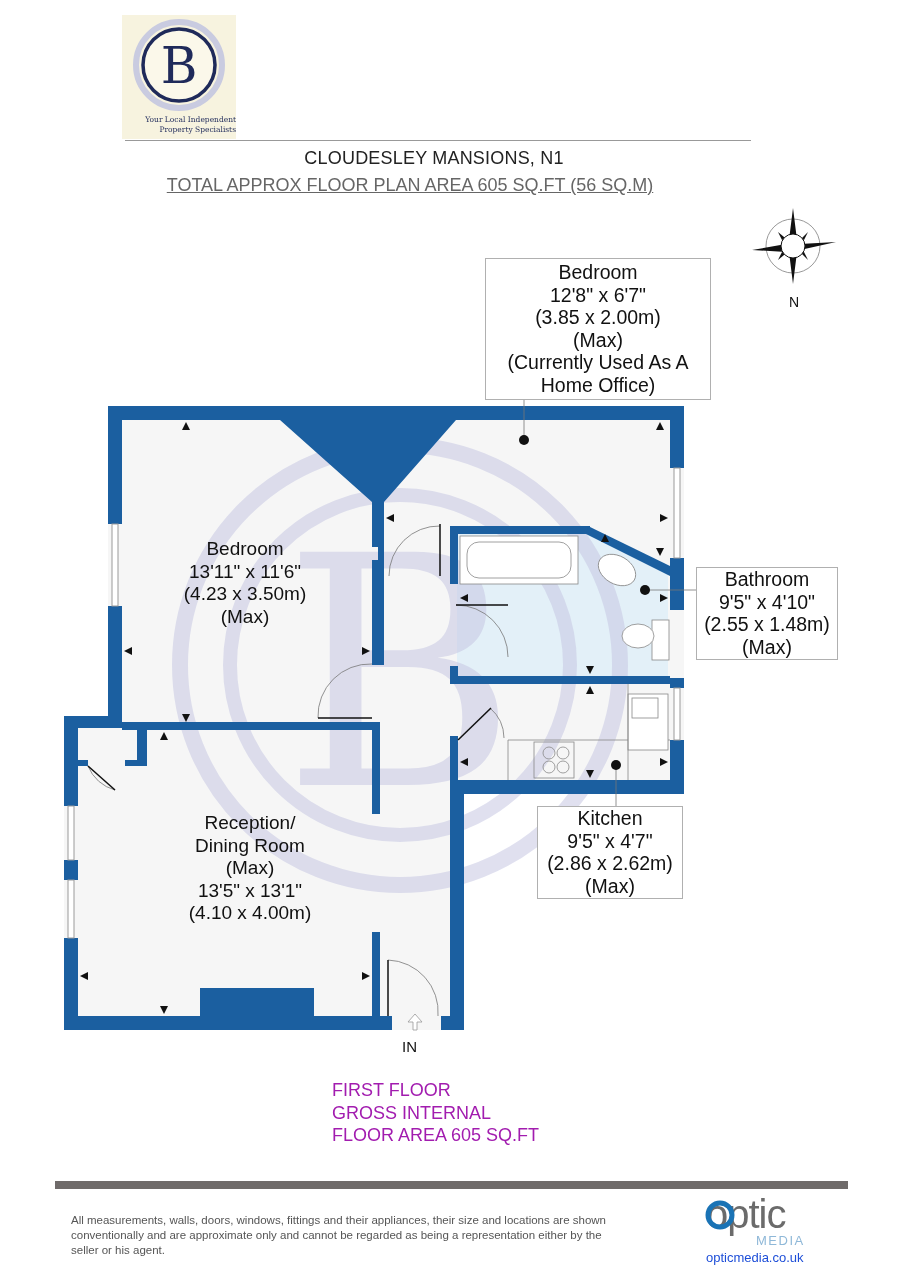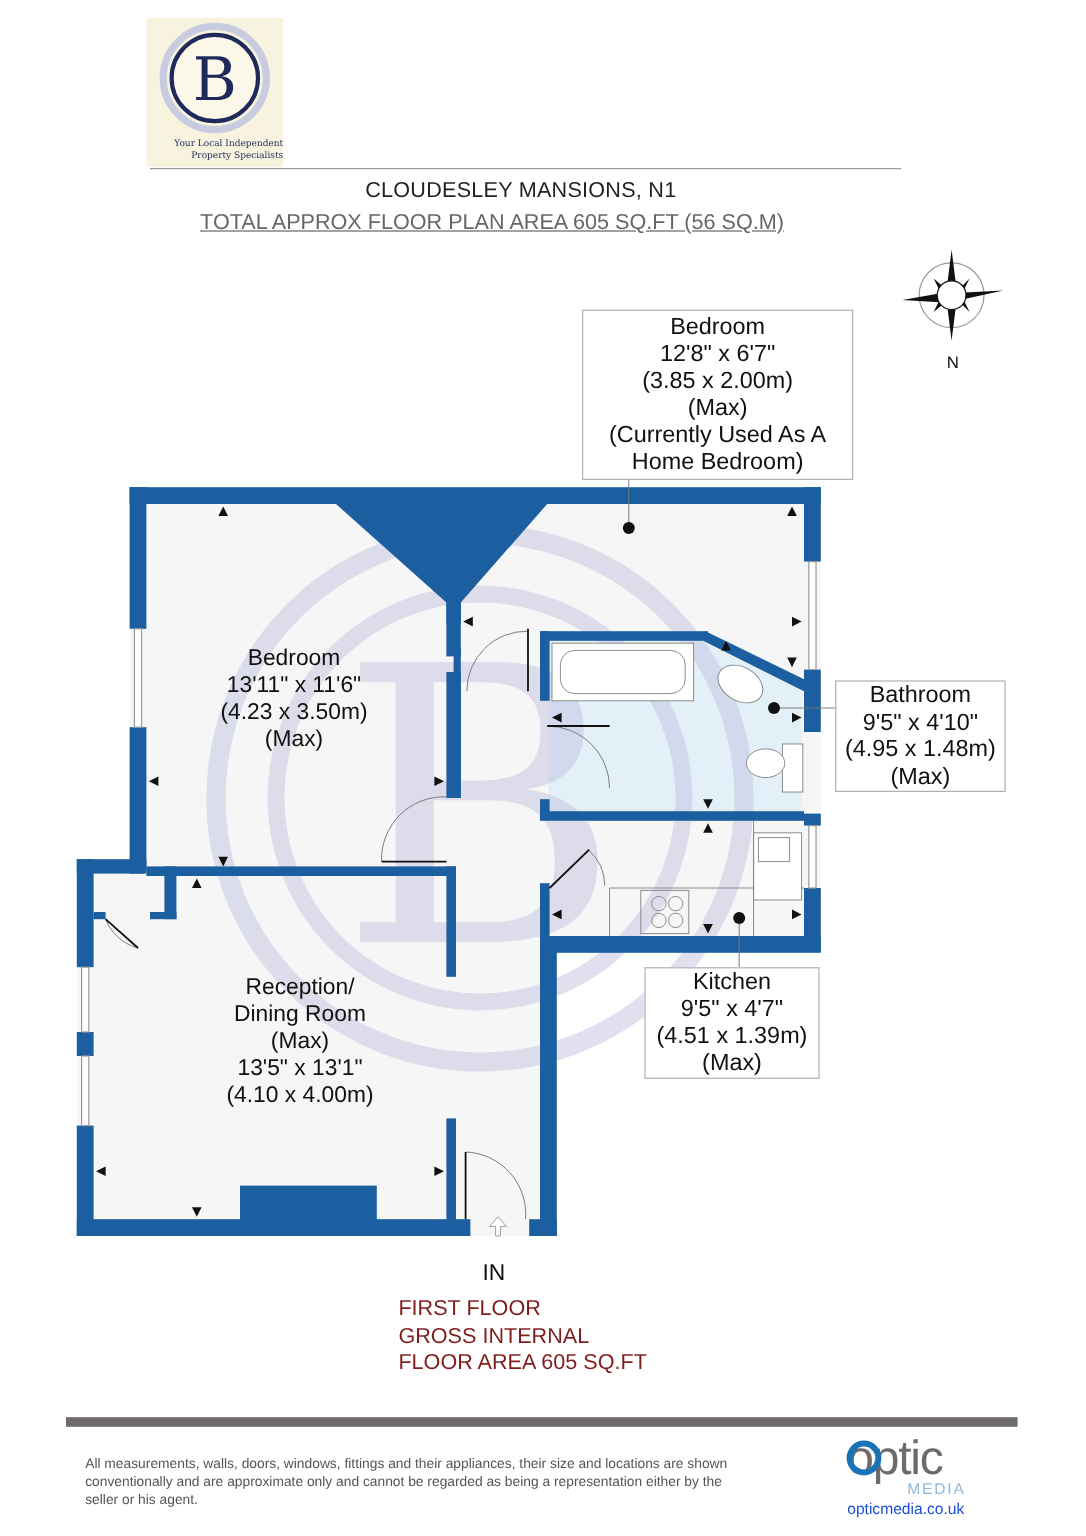--- a/index.html
+++ b/index.html
@@ -5,25 +5,25 @@
   html, body { margin: 0; padding: 0; background: #ffffff; }
   body { width: 905px; height: 1280px; position: relative; overflow: hidden; font-family: "Liberation Sans", sans-serif; }
   .abs { position: absolute; }
   .logo-box { left: 122px; top: 15px; width: 114px; height: 124px; background: #f7f3df; }
   .logo-tagline { position: absolute; left: 0; width: 114px; text-align: right; font-family: "DejaVu Serif", serif; font-size: 7.5px; color: #1f2a5a; line-height: 10px; }
   .header-rule { left: 125px; top: 140px; width: 626px; height: 1px; background: #999; }
   .title { left: 0; width: 868px; top: 148px; text-align: center; font-size: 18px; color: #222; letter-spacing: 0.2px; }
   .subtitle { left: 0; width: 820px; top: 175px; text-align: center; font-size: 18px; color: #666; text-decoration: underline; }
   .label-box { position: absolute; background: #fff; border: 1px solid #b0b0b0; text-align: center; font-size: 19.5px; line-height: 22.5px; color: #111; }
   .room-label { position: absolute; text-align: center; font-size: 19px; line-height: 22.5px; color: #111; }
-  .floor-info { left: 332px; top: 1079px; font-size: 18px; line-height: 22.5px; color: #7f1d1d; }
+  .floor-info { left: 332px; top: 1079px; font-size: 18px; line-height: 22.5px; color: #a21caf; }
   .footer-bar { left: 55px; top: 1181px; width: 793px; height: 8px; background: #6f6b6a; }
   .disclaimer { left: 71px; top: 1213px; width: 560px; font-size: 11.5px; line-height: 15px; color: #555; }
   .optic { left: 700px; top: 1192px; width: 110px; height: 80px; }
-  .in-label { left: 402px; top: 1038px; font-size: 19px; color: #111; margin-top: 13px; }
+  .in-label { left: 402px; top: 1038px; font-size: 15px; color: #111; }
   .compass-n { left: 789px; top: 294px; font-size: 14px; color: #111; }
 </style>
 </head>
 <body>
 
 <div class="abs logo-box">
   <svg width="114" height="124" viewBox="0 0 114 124">
     <circle cx="57" cy="50" r="43" fill="none" stroke="#c9cbe0" stroke-width="6"></circle>
     <circle cx="57" cy="50" r="36" fill="#fbf8ea" stroke="#1f2a5a" stroke-width="3.5"></circle>
     <text x="57" y="68" text-anchor="middle" font-family="DejaVu Serif, serif" font-size="50" fill="#1f2a5a">B</text>
@@ -190,41 +190,41 @@
 
   <path d="M413,1030 L413,1022 L408,1022 L415,1014 L422,1022 L417,1022 L417,1030 Z" fill="#fff" stroke="#999" stroke-width="0.8"></path>
 </svg>
 
 <div class="label-box" style="left:485px;top:258px;width:224px;height:138px;padding-top:2px">
   <div>Bedroom</div>
   <div>12'8" x 6'7"</div>
   <div>(3.85 x 2.00m)</div>
   <div>(Max)</div>
   <div>(Currently Used As A</div>
-  <div>Home Bedroom)</div>
+  <div>Home Office)</div>
 </div>
 
 <div class="room-label" style="left:160px;top:538px;width:170px">
   <div>Bedroom</div>
   <div>13'11" x 11'6"</div>
   <div>(4.23 x 3.50m)</div>
   <div>(Max)</div>
 </div>
 
 <div class="label-box" style="left:696px;top:567px;width:140px;height:91px">
   <div>Bathroom</div>
   <div>9'5" x 4'10"</div>
-  <div>(4.95 x 1.48m)</div>
+  <div>(2.55 x 1.48m)</div>
   <div>(Max)</div>
 </div>
 
 <div class="label-box" style="left:537px;top:806px;width:144px;height:91px">
   <div>Kitchen</div>
   <div>9'5" x 4'7"</div>
-  <div>(4.51 x 1.39m)</div>
+  <div>(2.86 x 2.62m)</div>
   <div>(Max)</div>
 </div>
 
 <div class="room-label" style="left:170px;top:812px;width:160px">
   <div>Reception/</div>
   <div>Dining Room</div>
   <div>(Max)</div>
   <div>13'5" x 13'1"</div>
   <div>(4.10 x 4.00m)</div>
 </div>

